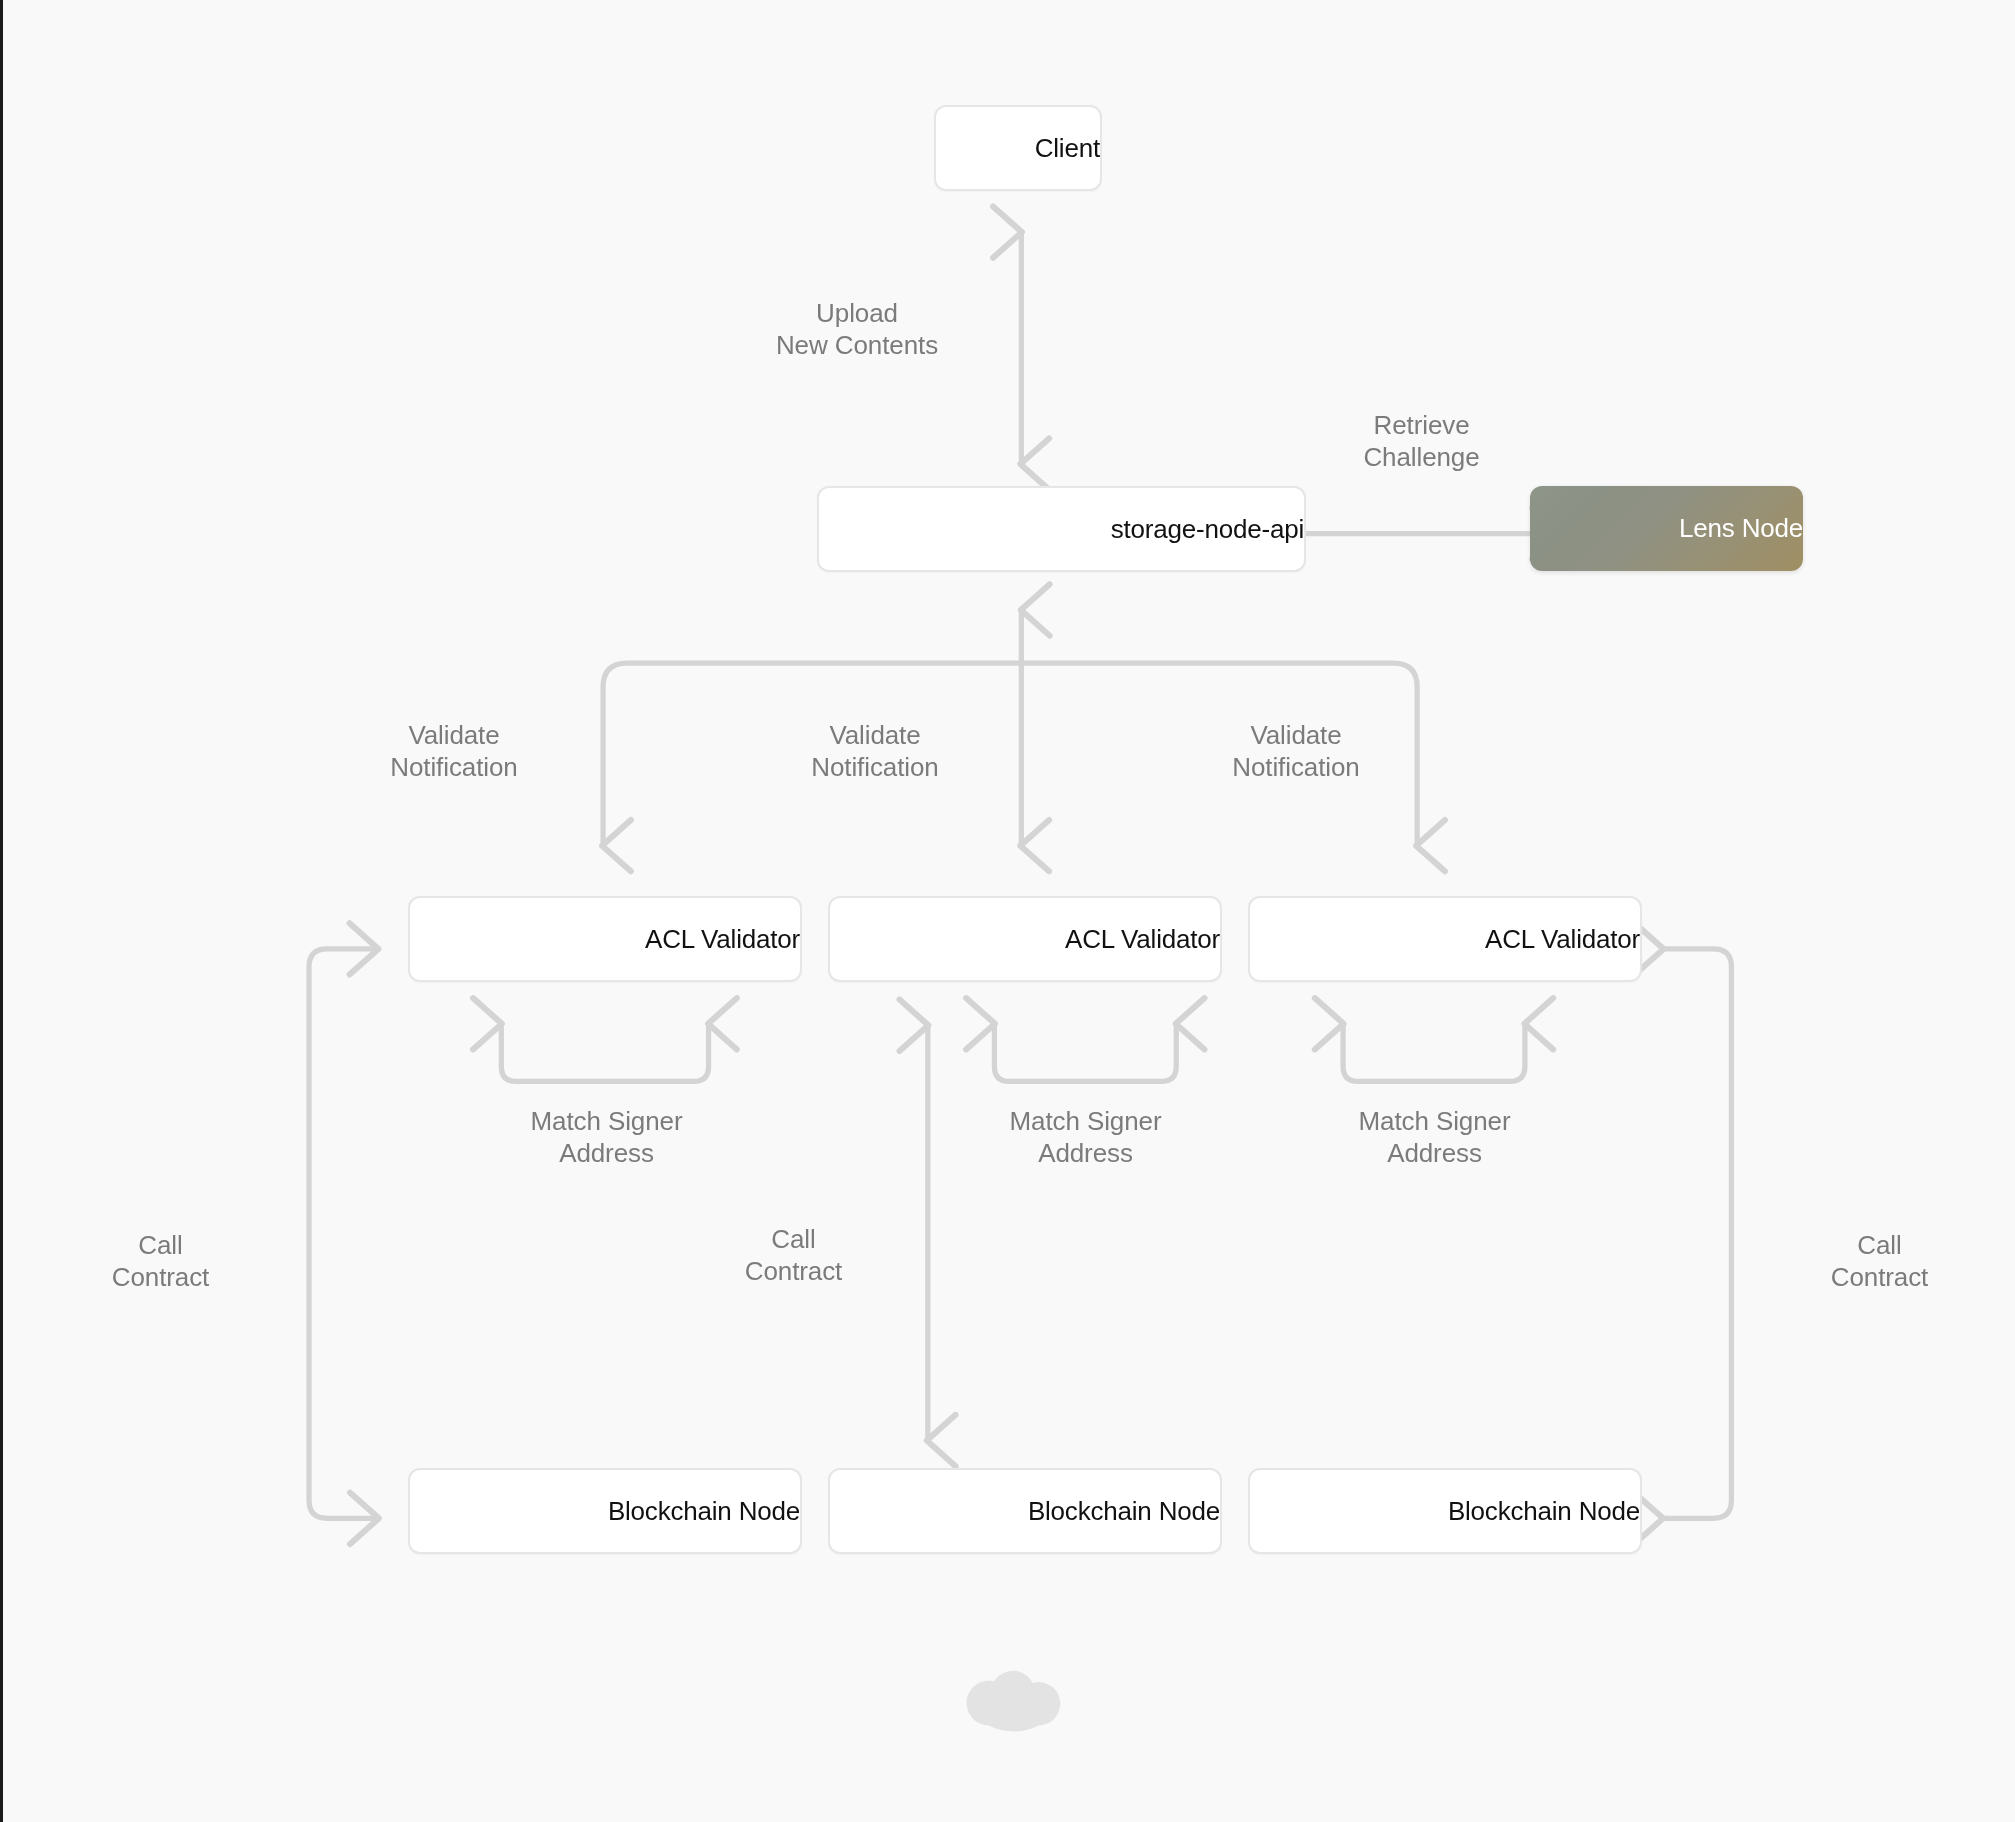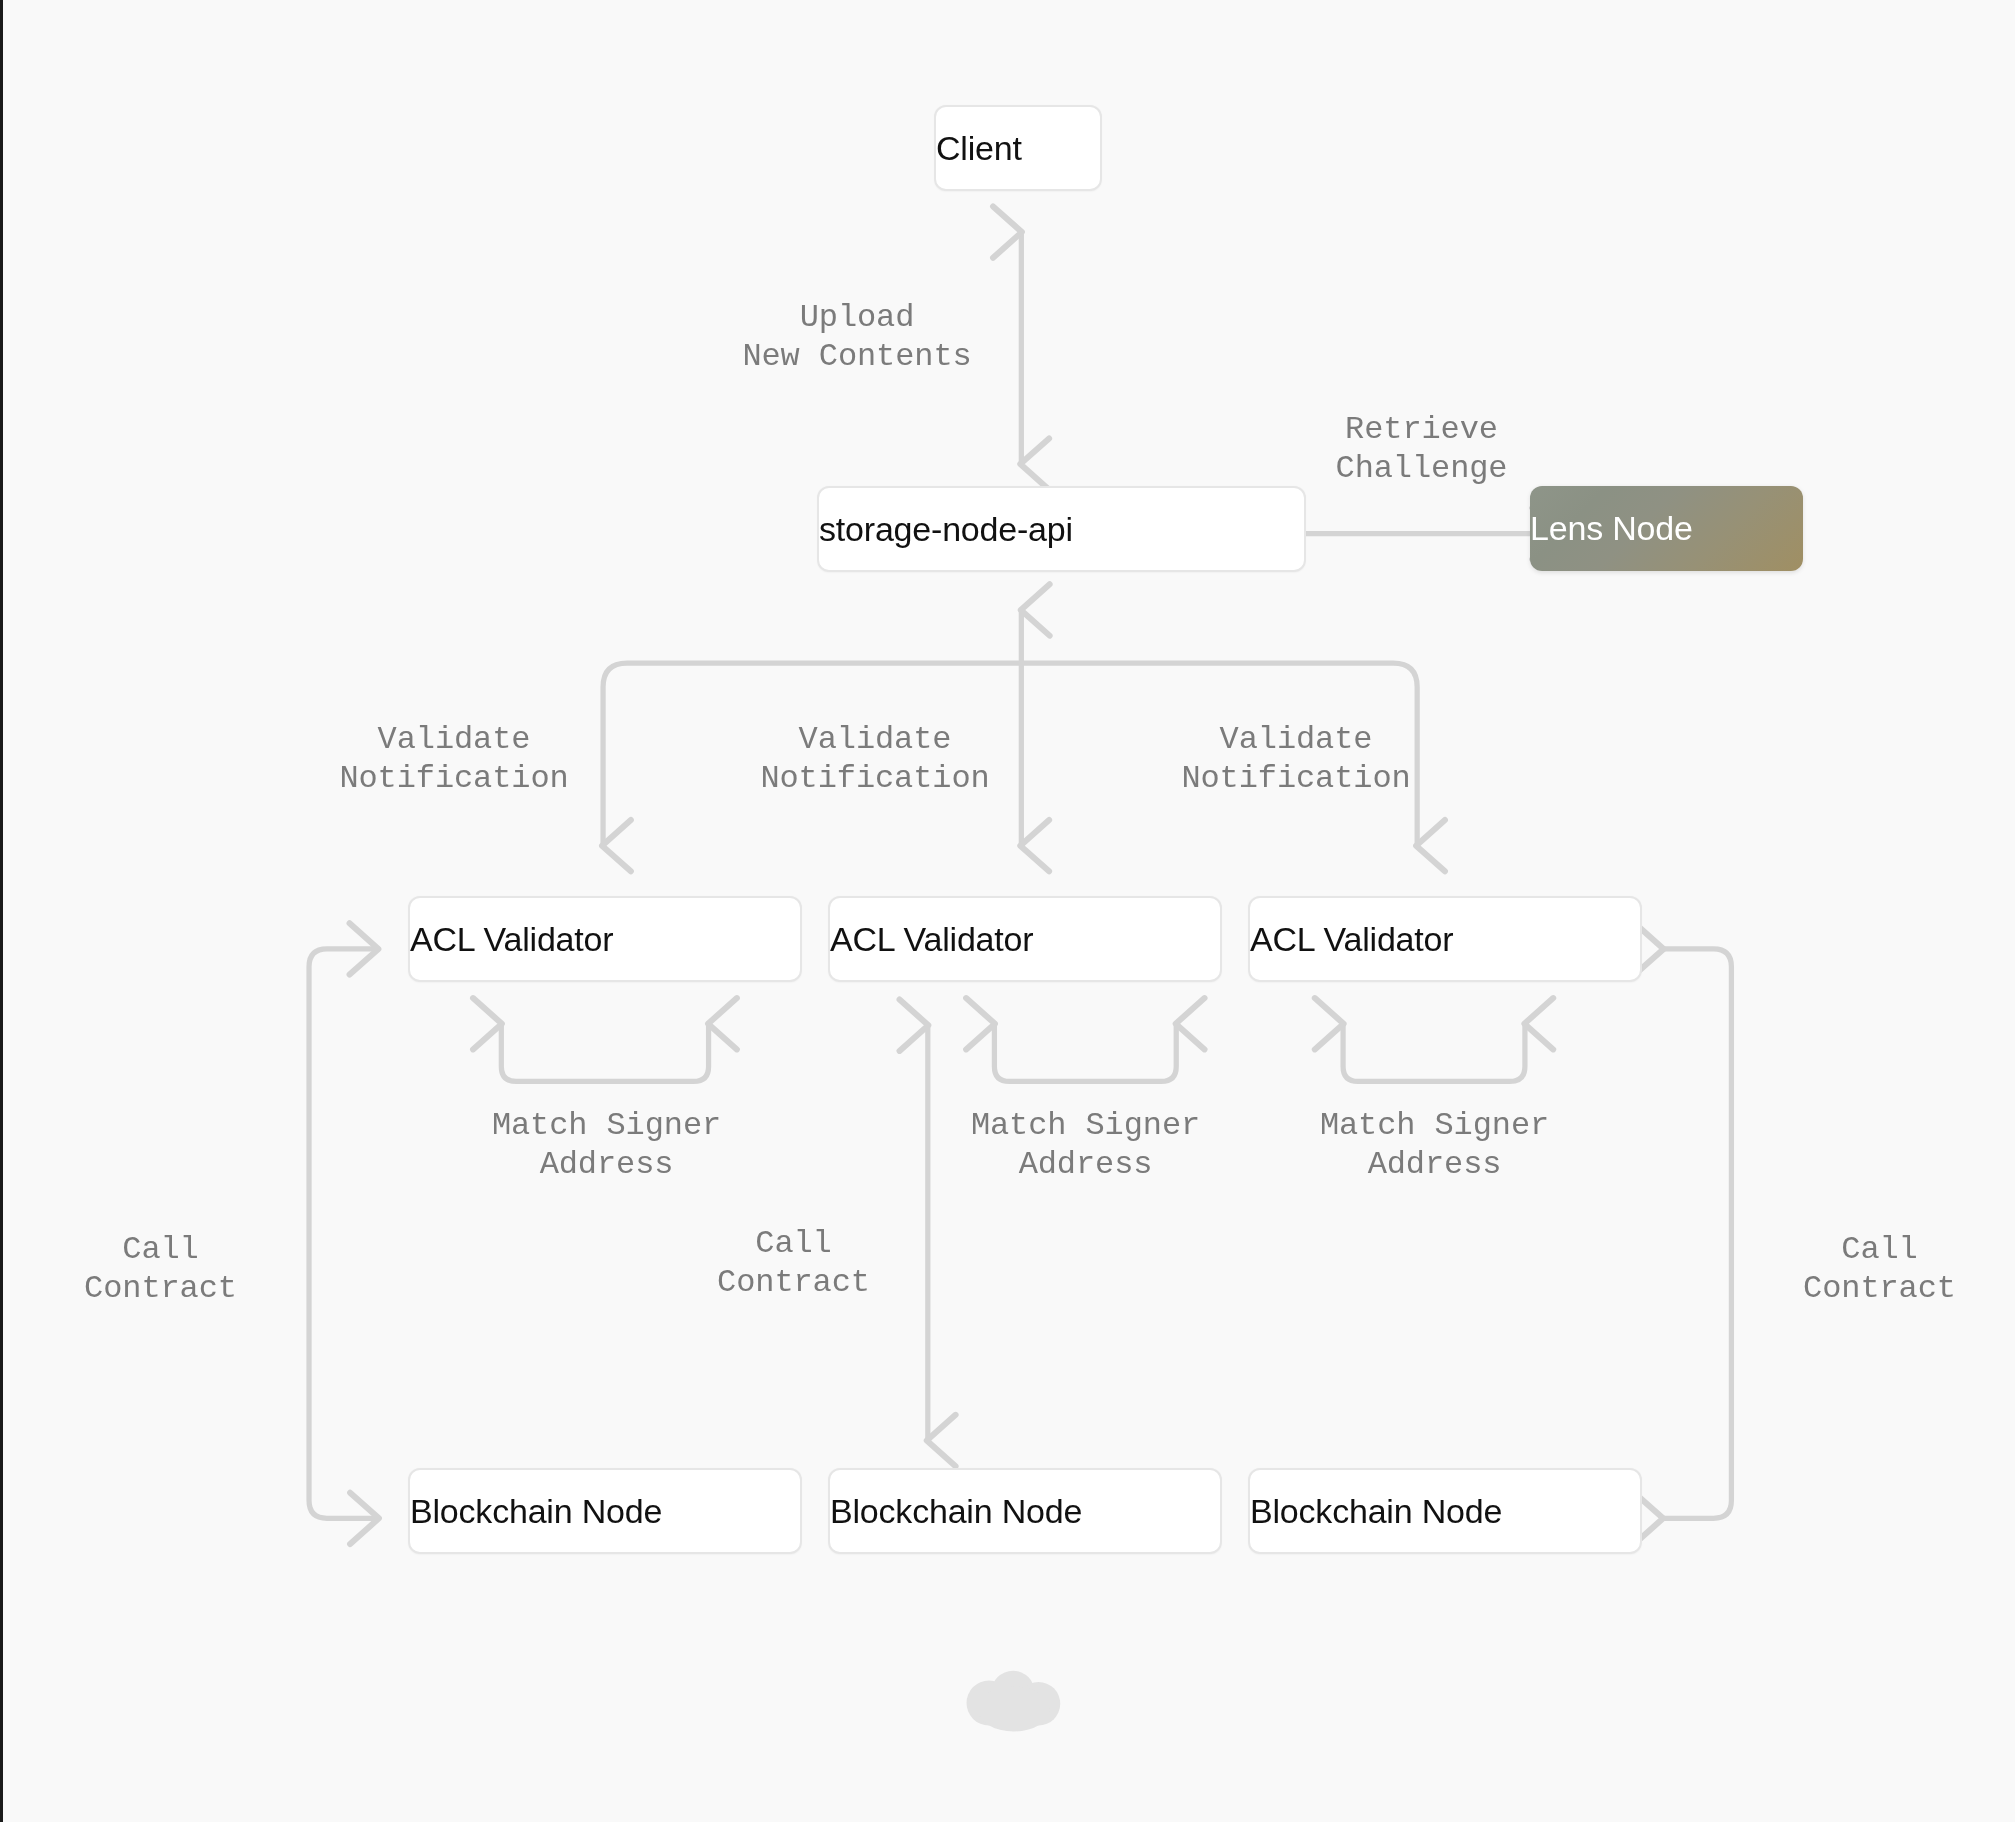--- a/index.html
+++ b/index.html
@@ -20,49 +20,49 @@
     left: 0;
     top: 0;
     width: 2015px;
     height: 1823px;
   }
   .node {
     position: absolute;
     box-sizing: border-box;
     display: flex;
     align-items: center;
-    justify-content: flex-start;
+    justify-content: flex-end;
     background: #ffffff;
     border: 2.2px solid #e6e6e6;
     border-radius: 12px;
     color: #111111;
-    font-size: 34px;
+    font-size: 26px;
     font-family: "Liberation Sans", sans-serif;
     letter-spacing: -0.2px;
     white-space: nowrap;
     box-shadow: 0 0.7px 1.5px rgba(0,0,0,0.03);
     z-index: 5;
   }
   .node.accent {
     background: linear-gradient(135deg,
         #8e9589 0%,
         #8b9184 22%,
         #8f9183 42%,
         #979176 68%,
         #a08f63 100%);
     border: none;
     color: #ffffff;
     box-shadow: 0 1.5px 4.5px rgba(0,0,0,0.10);
   }
   .edge-label {
     position: absolute;
     color: #7b7b7b;
-    font-size: 32px;
+    font-size: 26px;
     line-height: 1.22;
-    font-family: Liberation Mono, monospace;
+    font-family: Liberation Sans, sans-serif;
     letter-spacing: -0.1px;
     text-align: center;
     white-space: pre-line;
     z-index: 4;
     pointer-events: none;
   }
   .cloud-icon {
     position: absolute;
     z-index: 3;
   }

